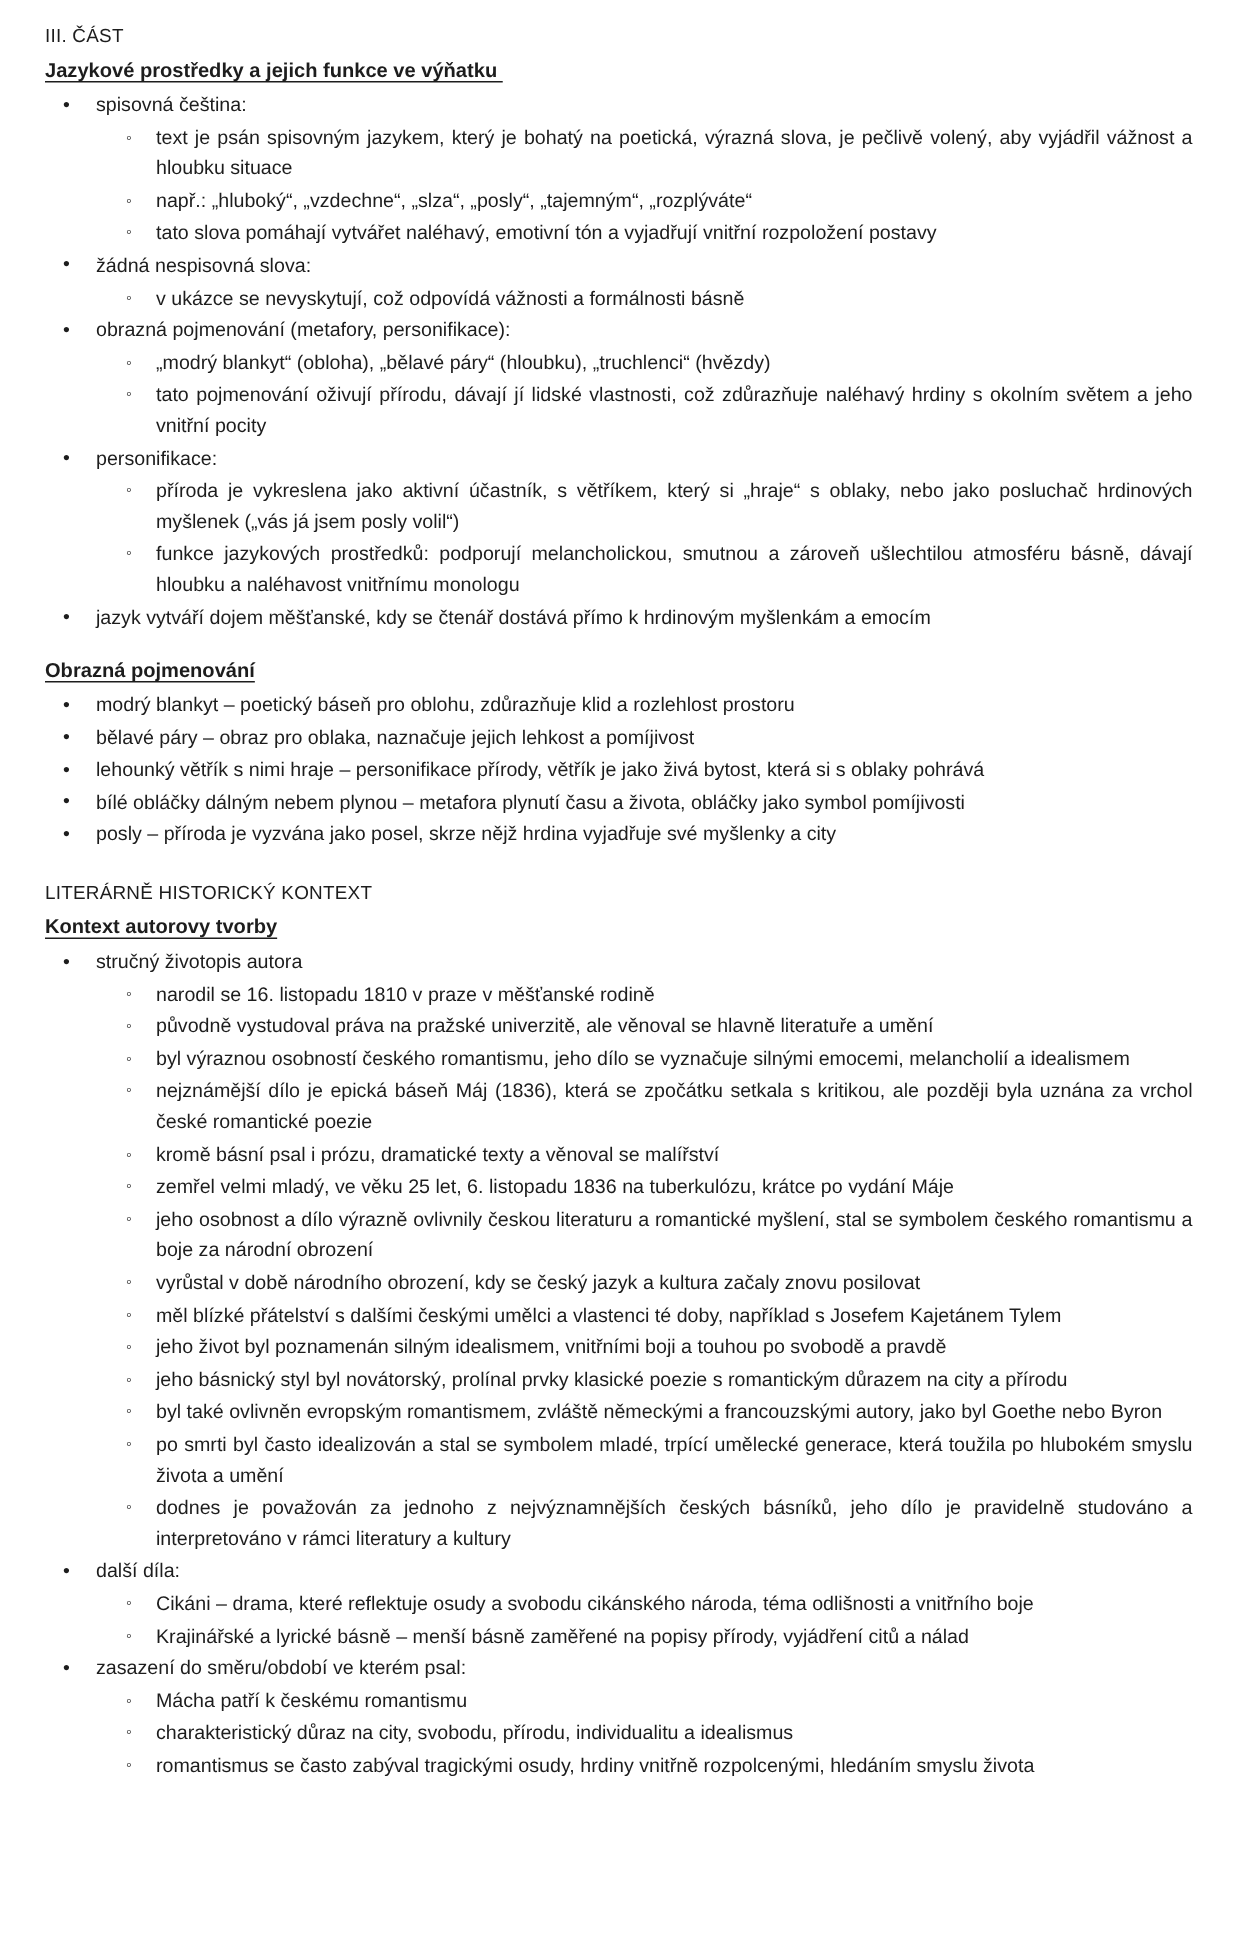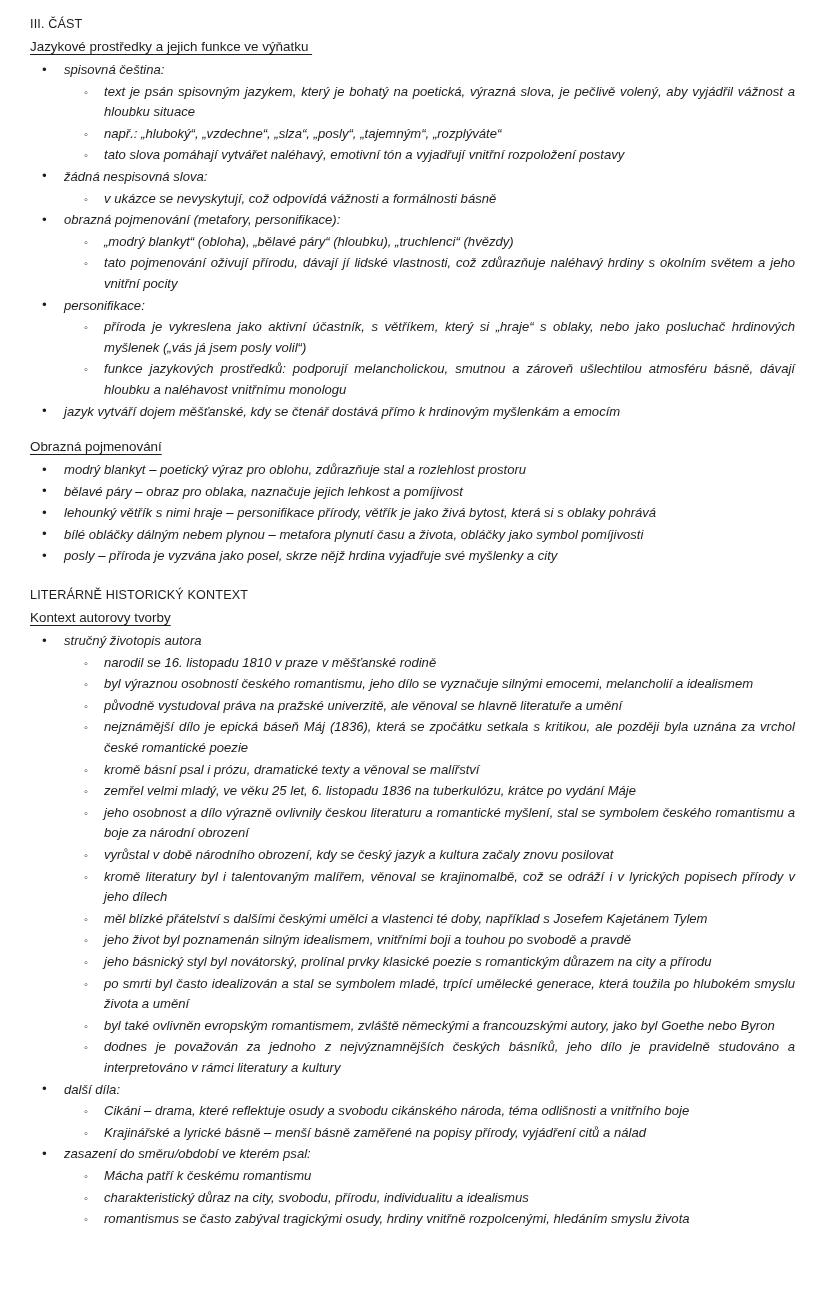--- a/index.html
+++ b/index.html
@@ -28,35 +28,34 @@
     letter-spacing: 0.15px;
     margin: 0 0 1px 0;
     padding: 0;
     font-weight: 400;
   }
   .section-underline {
     font-size: 13.4px;
     line-height: 22px;
     margin: 0 0 2px 0;
     padding: 0;
-    font-weight: 400;
+    font-weight: 700;
     text-decoration: underline;
     text-underline-offset: 3px;
     text-decoration-thickness: 1px;
     white-space: pre;
   }
   .gap-lg { height: 17px; }
   .gap-md { height: 13px; }
 
   
   ul.lvl1, ul.lvl2 {
     margin: 0;
     padding: 0;
     list-style: none;
-    font-style: italic;
   }
   ul.lvl1 > li.b1 {
     position: relative;
     padding-left: 22px;
     margin-left: 12px;
     font-size: 13.1px;
     line-height: 20.6px;
     text-align: left;
     margin-bottom: 1px;
   }
@@ -140,52 +139,51 @@
     </li>
 
     <li class="b1">jazyk vytváří dojem měšťanské, kdy se čtenář dostává přímo k hrdinovým myšlenkám a emocím</li>
   </ul>
 
   <div class="gap-md"></div>
 
   <div class="section-underline">Obrazná pojmenování</div>
 
   <ul class="lvl1">
-    <li class="b1">modrý blankyt – poetický výraz pro oblohu, zdůrazňuje stal a rozlehlost prostoru</li>
+    <li class="b1">modrý blankyt – poetický báseň pro oblohu, zdůrazňuje klid a rozlehlost prostoru</li>
     <li class="b1">bělavé páry – obraz pro oblaka, naznačuje jejich lehkost a pomíjivost</li>
     <li class="b1">lehounký větřík s nimi hraje – personifikace přírody, větřík je jako živá bytost, která si s oblaky pohrává</li>
     <li class="b1">bílé obláčky dálným nebem plynou – metafora plynutí času a života, obláčky jako symbol pomíjivosti</li>
     <li class="b1">posly – příroda je vyzvána jako posel, skrze nějž hrdina vyjadřuje své myšlenky a city</li>
   </ul>
 
   <div class="gap-lg"></div>
 
   <div class="section-caps">LITERÁRNĚ HISTORICKÝ KONTEXT</div>
 
   <div class="section-underline">Kontext autorovy tvorby</div>
 
   <ul class="lvl1">
 
     <li class="b1">
       <span>stručný životopis autora</span>
       <ul class="lvl2">
         <li class="b2">narodil se 16. listopadu 1810 v praze v měšťanské rodině</li>
+        <li class="b2">původně vystudoval práva na pražské univerzitě, ale věnoval se hlavně literatuře a umění</li>
         <li class="b2 just">byl výraznou osobností českého romantismu, jeho dílo se vyznačuje silnými emocemi, melancholií a idealismem</li>
-        <li class="b2">původně vystudoval práva na pražské univerzitě, ale věnoval se hlavně literatuře a umění</li>
         <li class="b2 just">nejznámější dílo je epická báseň Máj (1836), která se zpočátku setkala s kritikou, ale později byla uznána za vrchol české romantické poezie</li>
         <li class="b2">kromě básní psal i prózu, dramatické texty a věnoval se malířství</li>
         <li class="b2">zemřel velmi mladý, ve věku 25 let, 6. listopadu 1836 na tuberkulózu, krátce po vydání Máje</li>
         <li class="b2 just">jeho osobnost a dílo výrazně ovlivnily českou literaturu a romantické myšlení, stal se symbolem českého romantismu a boje za národní obrození</li>
         <li class="b2">vyrůstal v době národního obrození, kdy se český jazyk a kultura začaly znovu posilovat</li>
-        <li class="b2 just">kromě literatury byl i talentovaným malířem, věnoval se krajinomalbě, což se odráží i v lyrických popisech přírody v jeho dílech</li>
         <li class="b2">měl blízké přátelství s dalšími českými umělci a vlastenci té doby, například s Josefem Kajetánem Tylem</li>
         <li class="b2">jeho život byl poznamenán silným idealismem, vnitřními boji a touhou po svobodě a pravdě</li>
         <li class="b2">jeho básnický styl byl novátorský, prolínal prvky klasické poezie s romantickým důrazem na city a přírodu</li>
+        <li class="b2 just">byl také ovlivněn evropským romantismem, zvláště německými a francouzskými autory, jako byl Goethe nebo Byron</li>
         <li class="b2 just">po smrti byl často idealizován a stal se symbolem mladé, trpící umělecké generace, která toužila po hlubokém smyslu života a umění</li>
-        <li class="b2 just">byl také ovlivněn evropským romantismem, zvláště německými a francouzskými autory, jako byl Goethe nebo Byron</li>
         <li class="b2 just">dodnes je považován za jednoho z nejvýznamnějších českých básníků, jeho dílo je pravidelně studováno a interpretováno v rámci literatury a kultury</li>
       </ul>
     </li>
 
     <li class="b1">
       <span>další díla:</span>
       <ul class="lvl2">
         <li class="b2">Cikáni  – drama, které reflektuje osudy a svobodu cikánského národa, téma odlišnosti a vnitřního boje</li>
         <li class="b2">Krajinářské a lyrické básně – menší básně zaměřené na popisy přírody, vyjádření citů a nálad</li>
       </ul>

